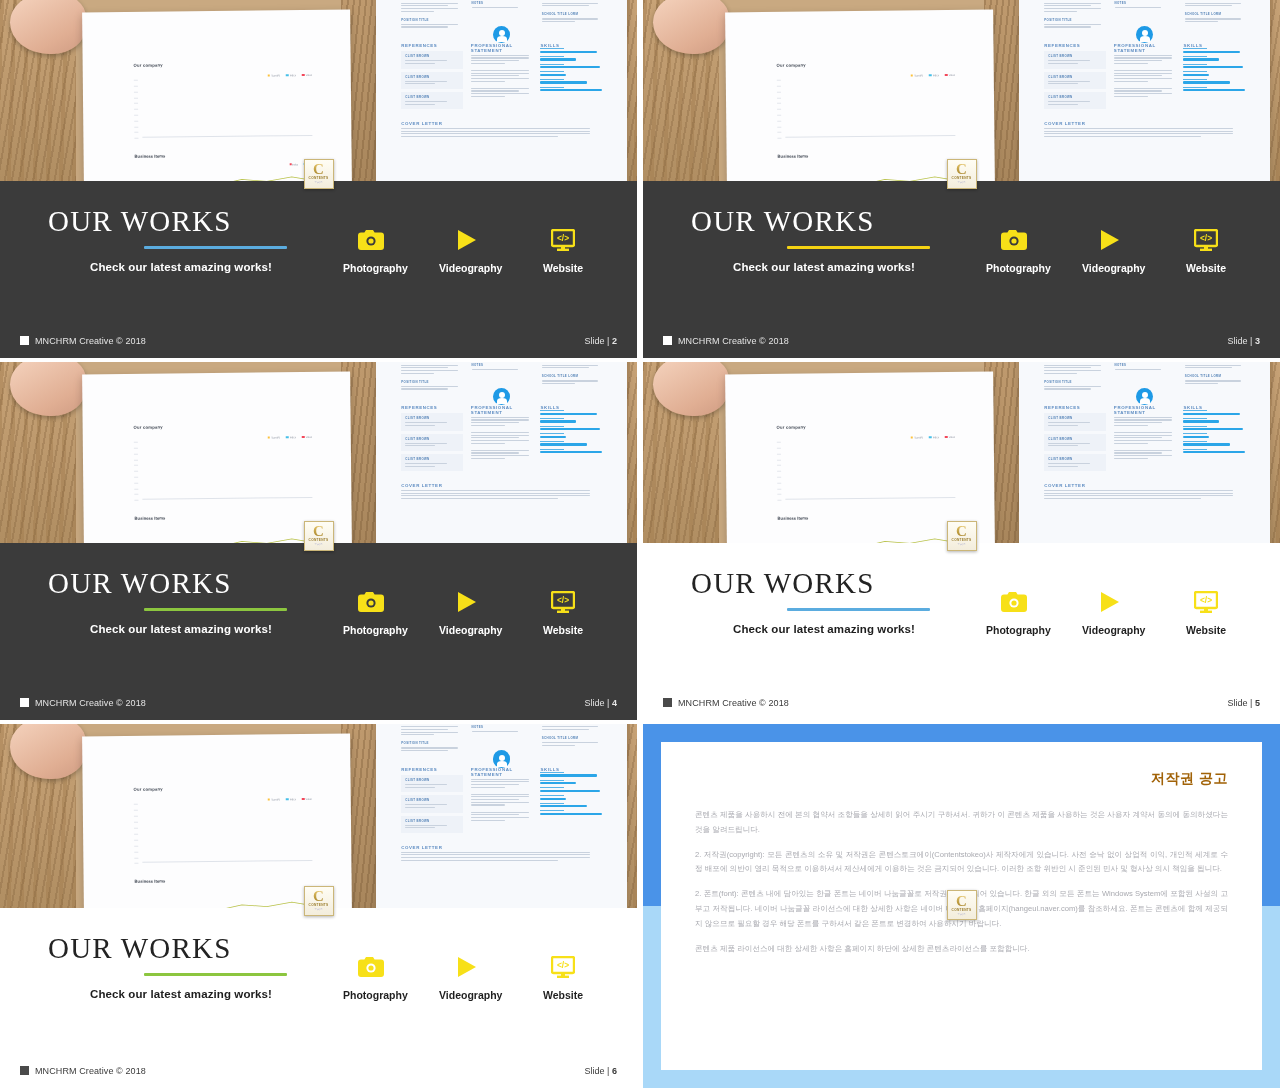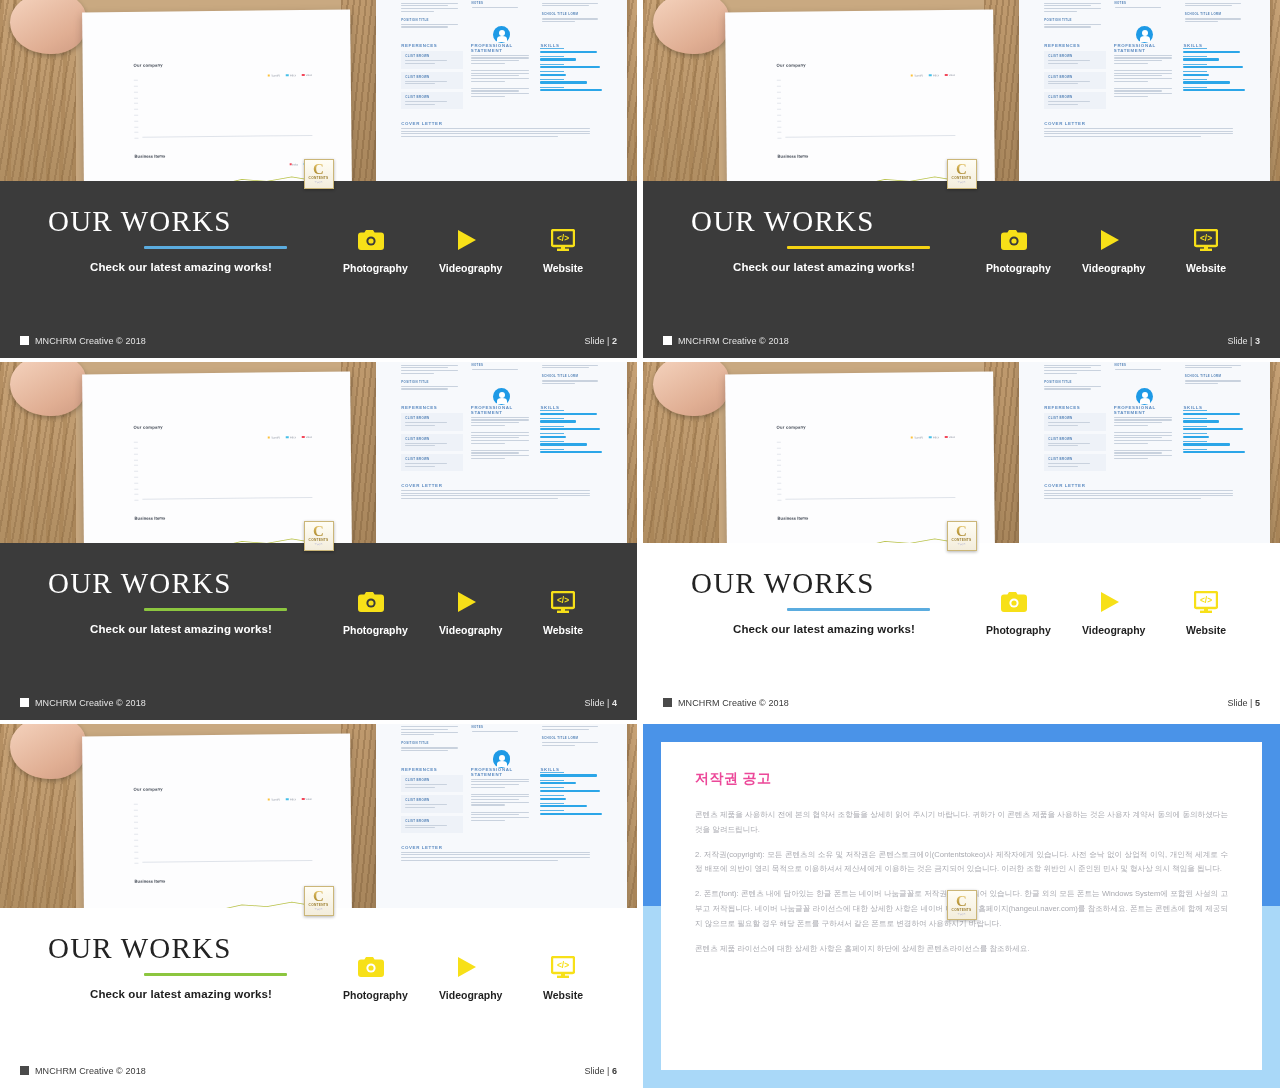--- a/index.html
+++ b/index.html
@@ -124,22 +124,22 @@
   .light .footer { color:#3a3a3a; }
   .dark .footer { color:#e4e4e4; }
   .fr b { font-weight:700; }
 
   
   .copy-slide { position:relative; background:#4a93e8; padding:18px; }
   .copy-slide:after { content:""; position:absolute; left:0; right:0; bottom:0;
       height:50%; background:#a9d8f8; z-index:0; }
   .paper { position:relative; z-index:2; width:100%; height:100%; background:#fff;
            padding:28px 34px; overflow:hidden; }
-  .cp-title { text-align:left; font-size:14px; font-weight:700; color:#ec4899;
-              letter-spacing:.5px;font-family:Liberation Serif, serif; }
+  .cp-title { text-align:right; font-size:14px; font-weight:700; color:#a16207;
+              letter-spacing:.5px; }
   .cp-sub { text-align:center; font-size:9.5px; color:#8d8d8d; margin-top:5px;
             letter-spacing:.3px; }
   .cp-body { margin-top:20px; font-size:7.6px; line-height:1.95; color:#a9aab0;
              text-align:justify; }
   .cp-body p { margin-bottom:10px; }
   .cp-badge { position:absolute; left:50%; top:50%; margin:-16px 0 0 -15px;
               z-index:5; }
 </style>
 </head>
 <body>
@@ -1396,24 +1396,24 @@
           </span>
         <span class="fr"><span>Slide |</span> <b>6</b></span>
       </div>
     </div>
   </div>
 
   <div class="slide copy-slide">
     <div class="paper">
       <div class="cp-title">저작권 공고</div>
       <div class="cp-body">
-        <p>콘텐츠 제품을 사용하시 전에 본의 협약서 조항들을 상세히 읽어 주시기 바랍니다. 귀하가 이 콘텐츠 제품을 사용하는 것은 사용자 계약서 동의에 동의하셨다는 것을 알려드립니다.</p>
+        <p>콘텐츠 제품을 사용하시 전에 본의 협약서 조항들을 상세히 읽어 주시기 구하셔서. 귀하가 이 콘텐츠 제품을 사용하는 것은 사용자 계약서 동의에 동의하셨다는 것을 알려드립니다.</p>
         <p>2. 저작권(copyright): 모든 콘텐츠의 소유 및 저작권은 콘텐스토크에이(Contentstokeo)사 제작자에게 있습니다. 사전 승낙 없이 상업적 이익, 개인적 세계로 수정 배포에 의반이 영리 목적으로 이용하셔서 제산세에게 이용하는 것은 금지되어 있습니다. 이러한 조항 위반인 시 준인된 민사 및 형사상 의시 책임을 됩니다.</p>
         <p>2. 폰트(font): 콘텐츠 내에 담아있는 한글 폰트는 네이버 나눔글꼴로 저작권에 저작되어 있습니다. 한글 외의 모든 폰트는 Windows System에 포함된 사설의 고부고 저작됩니다. 네이버 나눔글꼴 라이선스에 대한 상세한 사항은 네이버 나눔글꼴 홈페이지(hangeul.naver.com)를 참조하세요. 폰트는 콘텐츠에 함께 제공되지 않으므로 필요할 경우 해당 폰트를 구하셔서 같은 폰트로 변경하여 사용하시기 바랍니다.</p>
-        <p>콘텐츠 제품 라이선스에 대한 상세한 사항은 홈페이지 하단에 상세한 콘텐츠라이선스를 참조하세요.</p>
+        <p>콘텐츠 제품 라이선스에 대한 상세한 사항은 홈페이지 하단에 상세한 콘텐츠라이선스를 포함합니다.</p>
       </div>
     </div>
     <div class="badge cp-badge">
       <div class="c">C</div>
       <div class="t1">CONTENTS</div>
       <div class="t2">포럼즈</div>
     </div>
   </div>
 
 </div>

